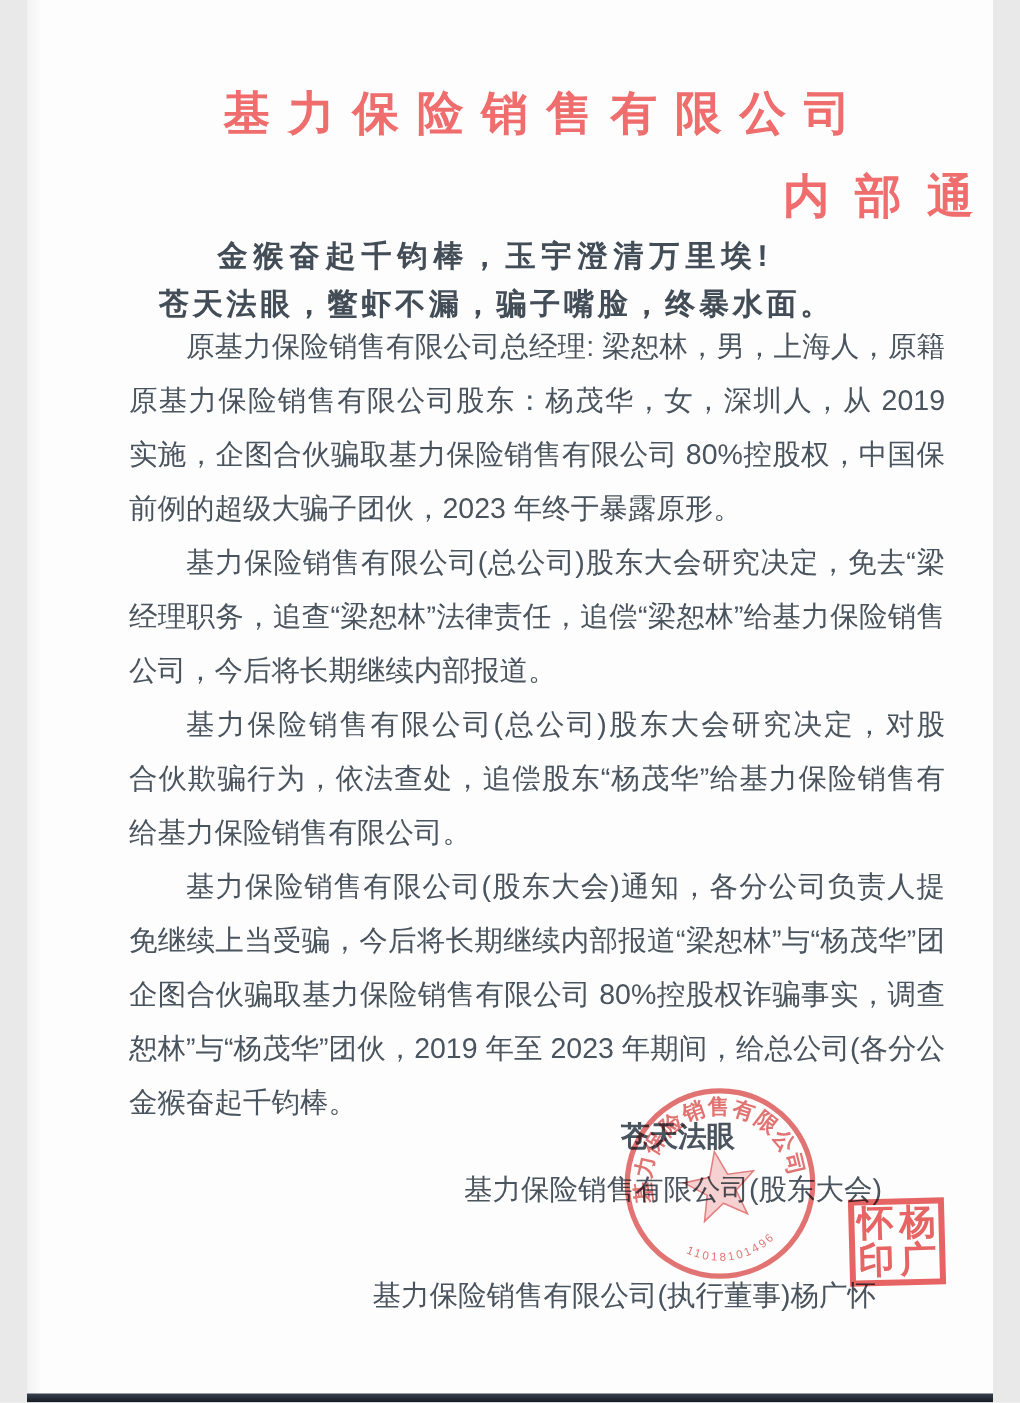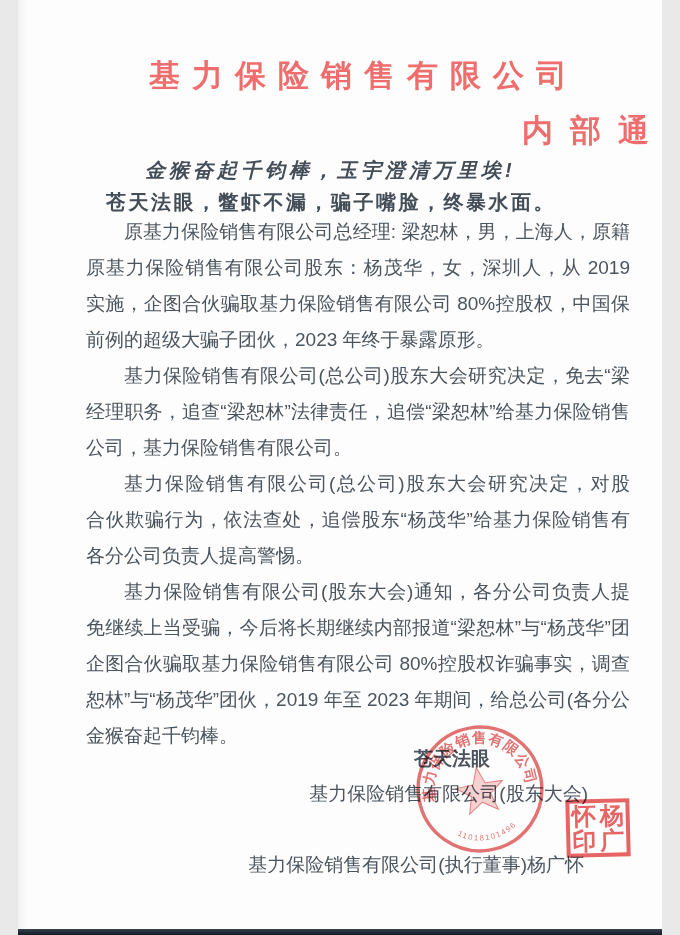--- a/index.html
+++ b/index.html
@@ -29,21 +29,21 @@
     position:absolute;top:110px;left:16px;width:680px;
     text-align:right;font-size:31px;font-weight:bold;
     letter-spacing:17px;text-indent:17px;
     color:var(--title-red,#ef6d6d);
     white-space:nowrap;
   }
   .slogan{
     position:absolute;font-size:20px;font-weight:bold;
     letter-spacing:3px;color:#434d57;white-space:nowrap;
   }
-  .slogan1{top:157px;left:127px;letter-spacing:4px;font-style:italic;}
+  .slogan1{top:157px;left:127px;letter-spacing:4px;}
   .slogan2{top:189px;left:88px;letter-spacing:2.5px;}
   .body-text{
     position:absolute;top:214px;left:68px;width:544px;
     font-size:19px;line-height:36px;font-weight:500;
     color:var(--body-text,#4a545e);
   }
   .bline{height:36px;overflow:hidden;}
   .bline.first{text-indent:38px;}
   .bline.fill{text-align:justify;text-align-last:justify;}
   .closing{
@@ -91,24 +91,24 @@
   <div class="slogan slogan1">金猴奋起千钧棒，玉宇澄清万里埃!</div>
   <div class="slogan slogan2">苍天法眼，鳖虾不漏，骗子嘴脸，终暴水面。</div>
 
   <div class="body-text" id="body-paragraphs">
       <div class="bline first fill">原基力保险销售有限公司总经理: 梁恕林，男，上海人，原籍山东临沂，</div>
       <div class="bline fill">原基力保险销售有限公司股东：杨茂华，女，深圳人，从 2019 年开始预谋</div>
       <div class="bline fill">实施，企图合伙骗取基力保险销售有限公司 80%控股权，中国保险界，史无</div>
       <div class="bline">前例的超级大骗子团伙，2023 年终于暴露原形。</div>
       <div class="bline first fill">基力保险销售有限公司(总公司)股东大会研究决定，免去“梁恕林”总</div>
       <div class="bline fill">经理职务，追查“梁恕林”法律责任，追偿“梁恕林”给基力保险销售有限</div>
-      <div class="bline">公司，基力保险销售有限公司。</div>
+      <div class="bline">公司，今后将长期继续内部报道。</div>
       <div class="bline first fill">基力保险销售有限公司(总公司)股东大会研究决定，对股东“杨茂华”</div>
       <div class="bline fill">合伙欺骗行为，依法查处，追偿股东“杨茂华”给基力保险销售有限公司，</div>
-      <div class="bline">各分公司负责人提高警惕。</div>
+      <div class="bline">给基力保险销售有限公司。</div>
       <div class="bline first fill">基力保险销售有限公司(股东大会)通知，各分公司负责人提高警惕，避</div>
       <div class="bline fill">免继续上当受骗，今后将长期继续内部报道“梁恕林”与“杨茂华”团伙，</div>
       <div class="bline fill">企图合伙骗取基力保险销售有限公司 80%控股权诈骗事实，调查统计追偿“梁</div>
       <div class="bline fill">恕林”与“杨茂华”团伙，2019 年至 2023 年期间，给总公司(各分公司)造</div>
       <div class="bline">金猴奋起千钧棒。</div>
     </div>
 
   <div class="closing">
     <div class="close-notice">苍天法眼</div>
     <div class="close-sig1">基力保险销售有限公司(股东大会)</div>

